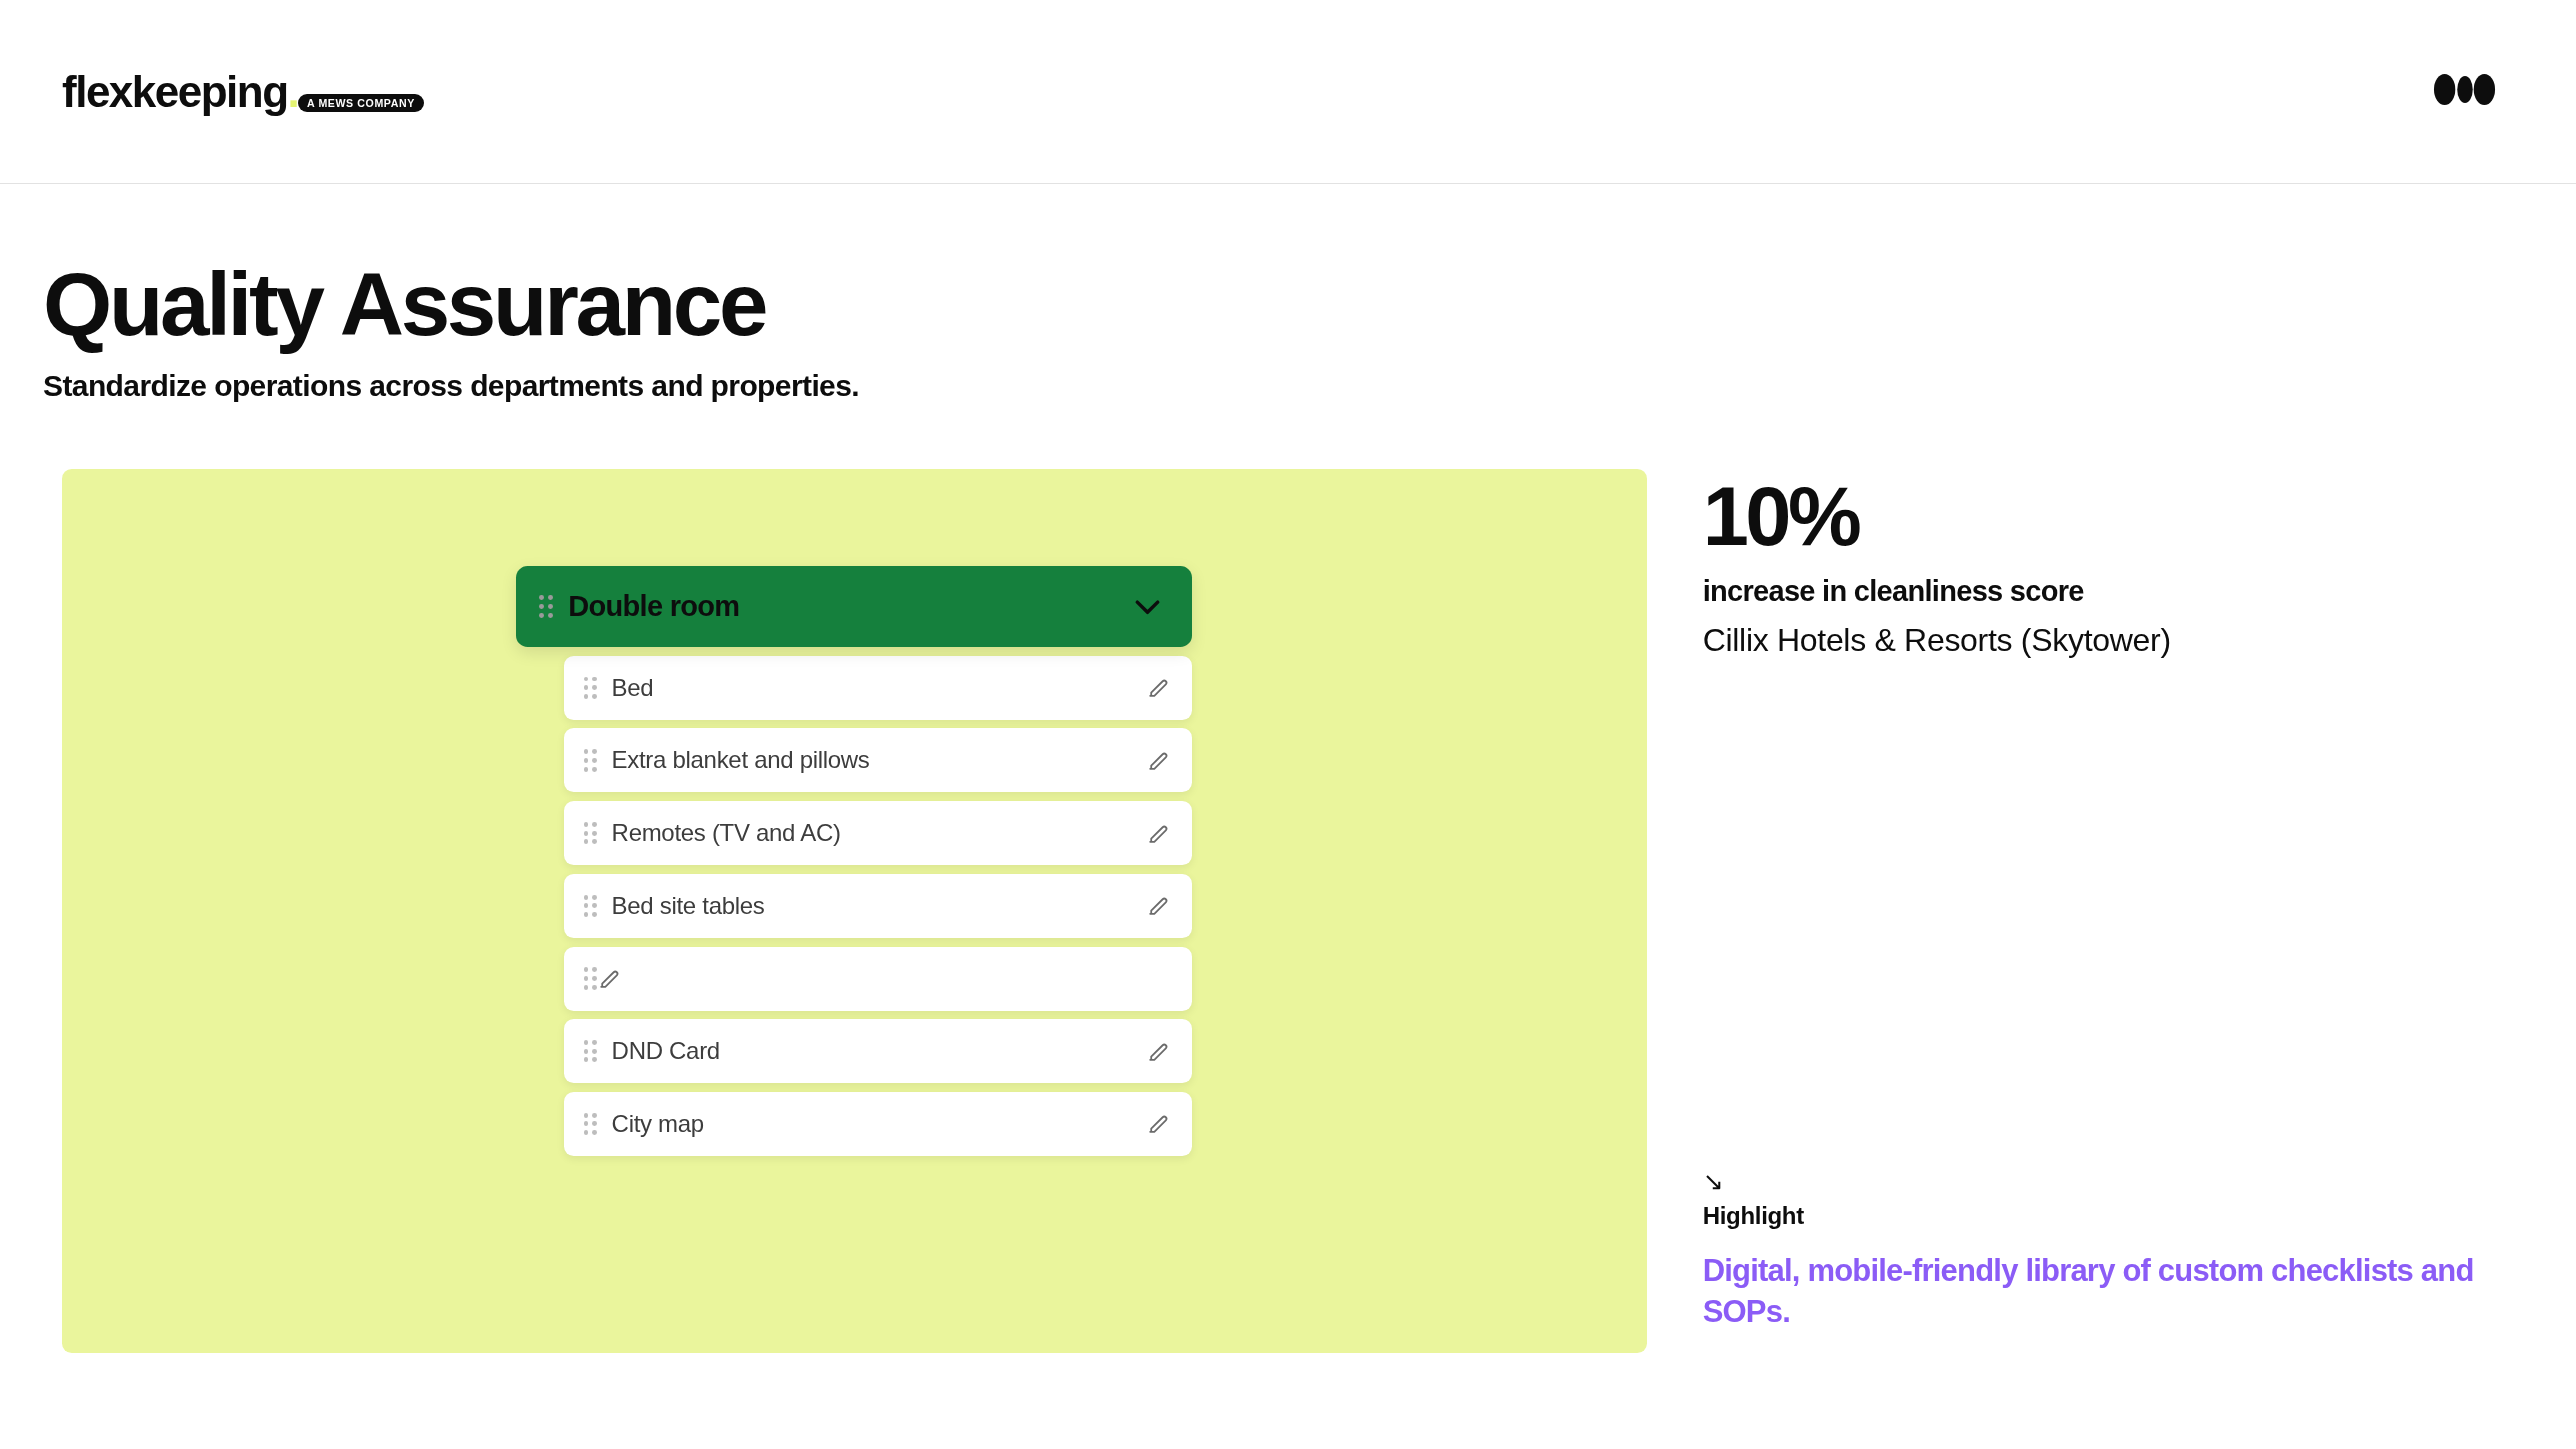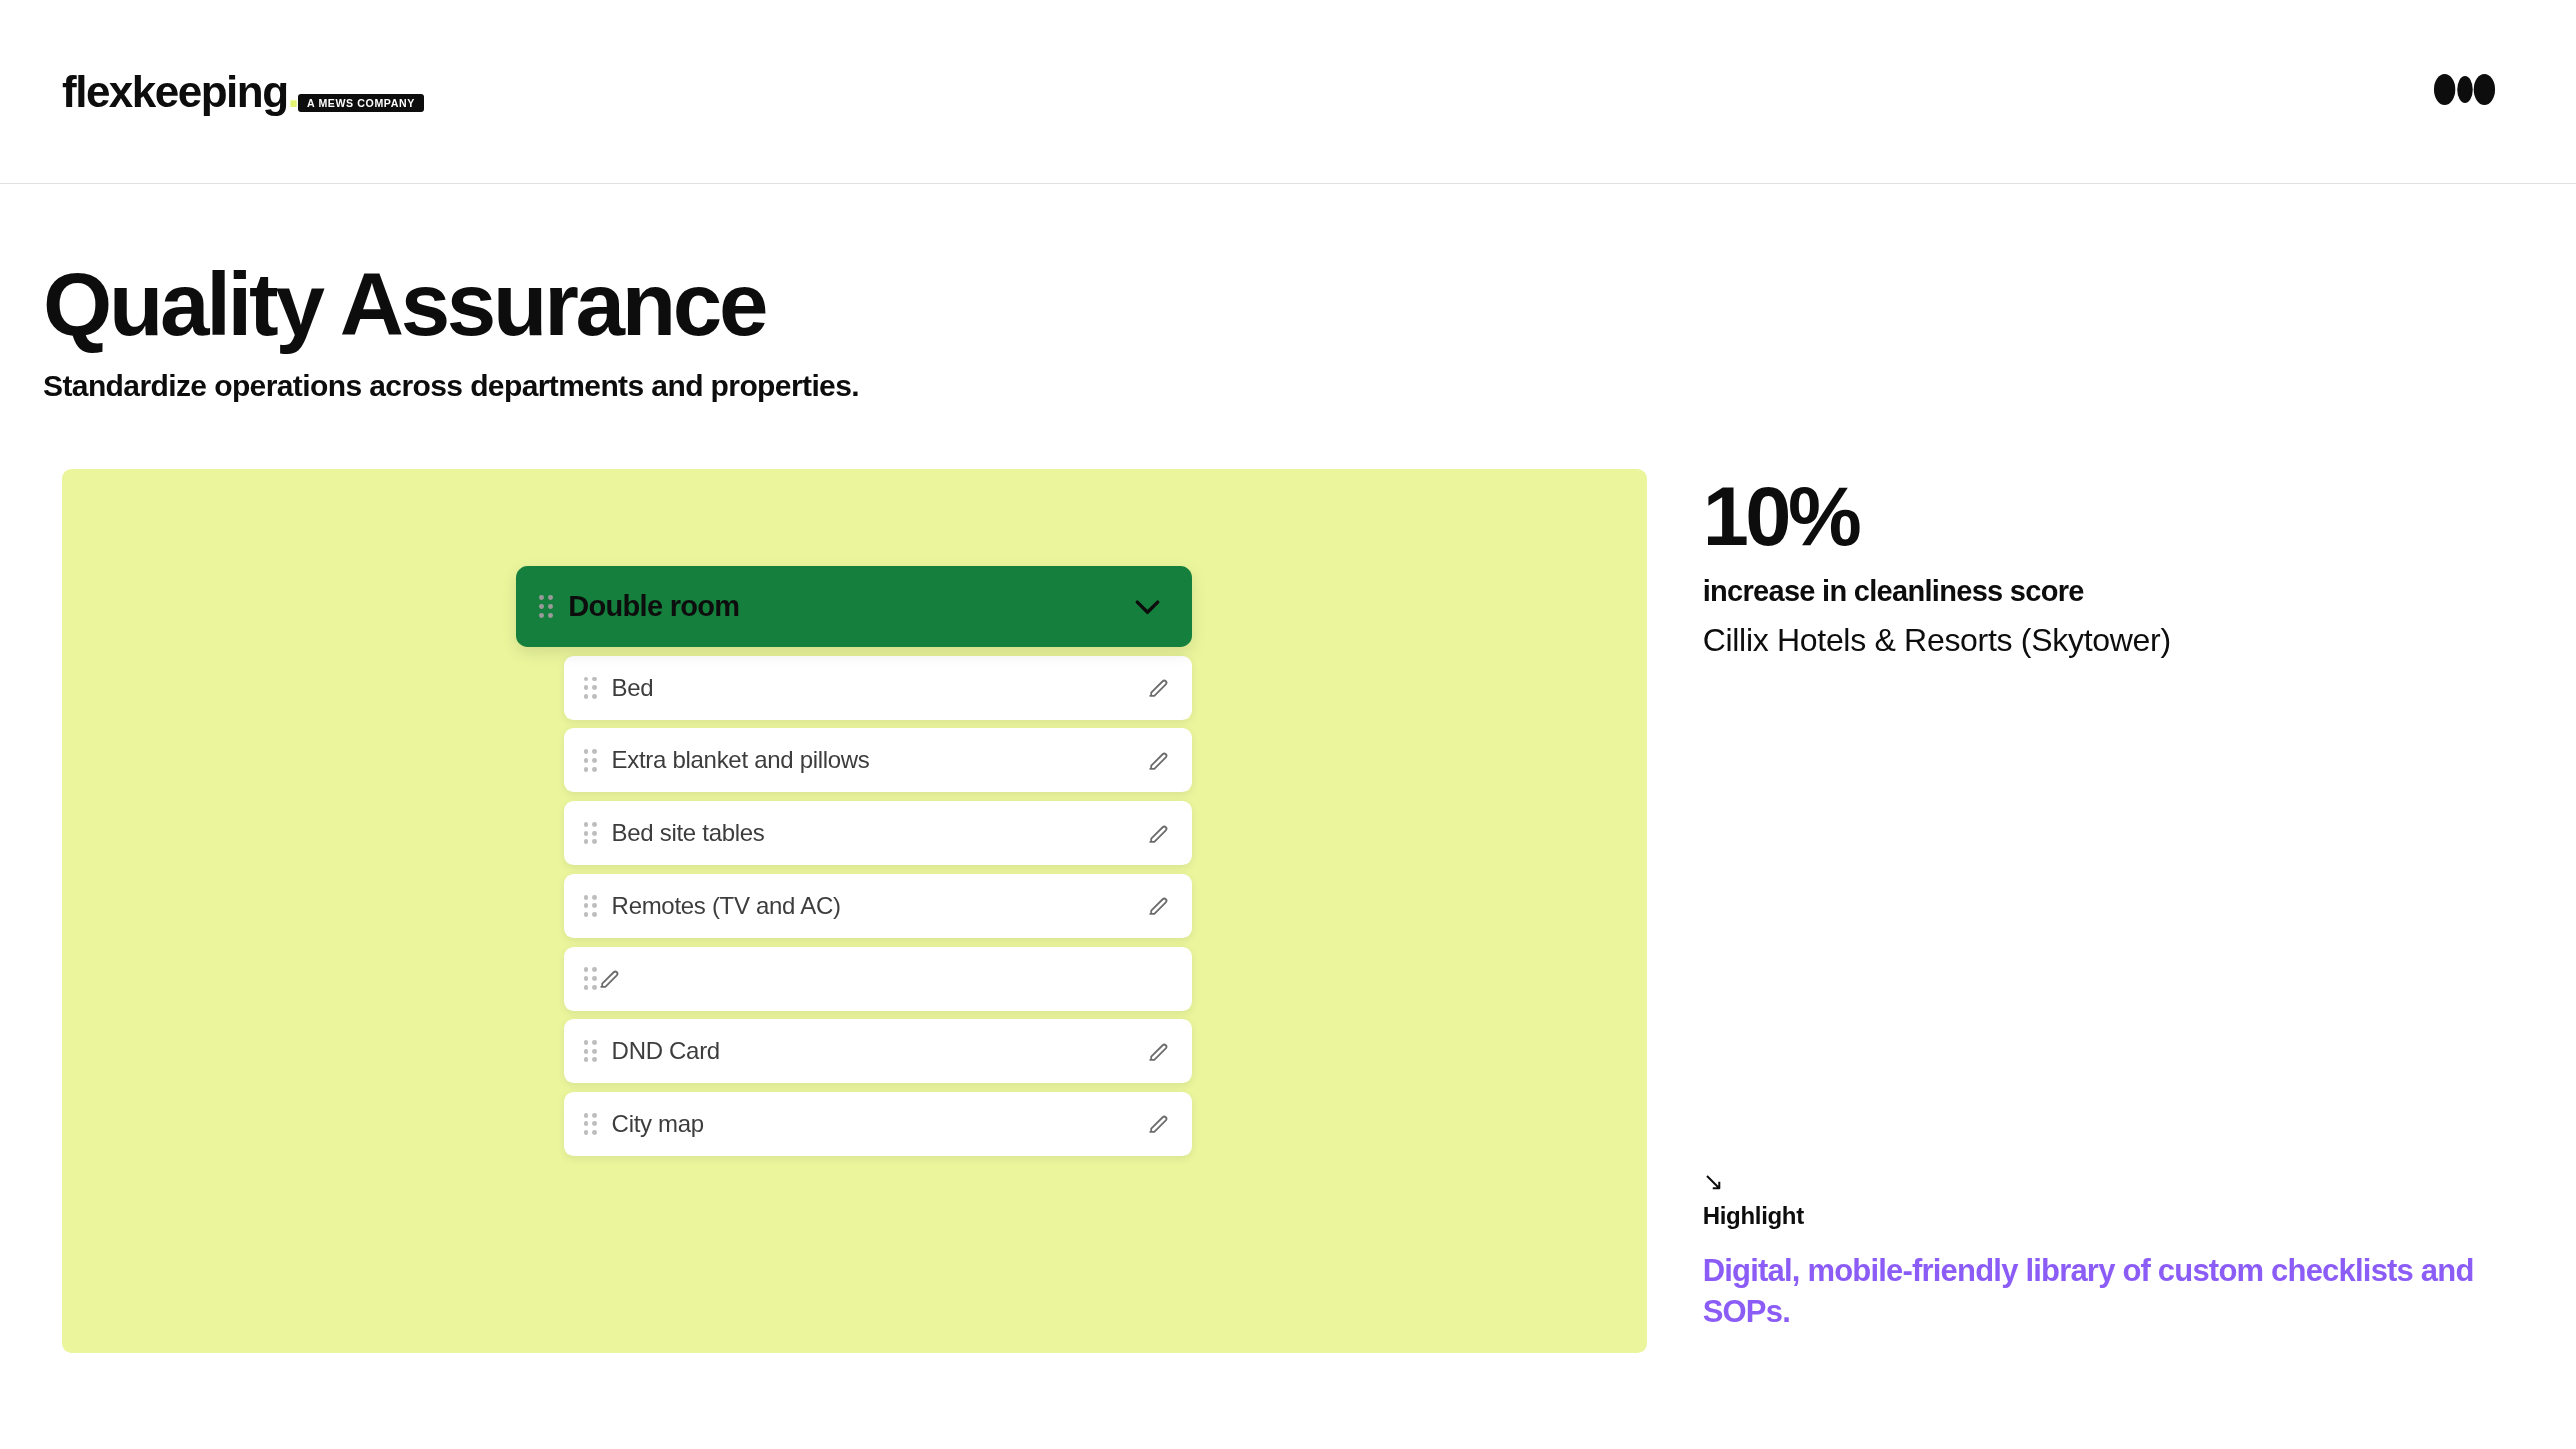--- a/index.html
+++ b/index.html
@@ -37,21 +37,21 @@
   }
   .logo-dot { color: #e4f472; }
   .logo-badge {
     margin-top: 23px;
     background: #0d0d0d;
     color: #ffffff;
     font-size: 10.6px;
     font-weight: 700;
     letter-spacing: 0.6px;
     padding: 3.9px 8.7px 3.9px 8.7px;
-    border-radius: 3px;
+    border-radius: 9px;
     line-height: 1;
   }
   .menu-btn {
     display: flex;
     align-items: center;
     gap: 3.9px;
     margin-right: 17.4px;
     cursor: pointer;
   }
 
@@ -268,38 +268,38 @@
 
         <div class="item-card">
           <span class="grip">
               <i></i>
               <i></i>
               <i></i>
               <i></i>
               <i></i>
               <i></i>
             </span>
+          <span class="item-label">Remotes (TV and AC)</span>
+          <span>
+            <svg class="pencil" viewBox="0 0 24 24" fill="none" stroke="#6b6b6b" stroke-width="1.7" stroke-linecap="round" stroke-linejoin="round">
+                <path d="M4 20h4l11-11a2.1 2.1 0 0 0-3-3L5 17v3z"></path>
+              </svg>
+          </span>
+        </div>
+
+        <div class="item-card">
+          <span class="grip">
+              <i></i>
+              <i></i>
+              <i></i>
+              <i></i>
+              <i></i>
+              <i></i>
+            </span>
           <span class="item-label">Bed site tables</span>
-          <span>
-            <svg class="pencil" viewBox="0 0 24 24" fill="none" stroke="#6b6b6b" stroke-width="1.7" stroke-linecap="round" stroke-linejoin="round">
-                <path d="M4 20h4l11-11a2.1 2.1 0 0 0-3-3L5 17v3z"></path>
-              </svg>
-          </span>
-        </div>
-
-        <div class="item-card">
-          <span class="grip">
-              <i></i>
-              <i></i>
-              <i></i>
-              <i></i>
-              <i></i>
-              <i></i>
-            </span>
-          <span class="item-label">Remotes (TV and AC)</span>
           <span>
             <svg class="pencil" viewBox="0 0 24 24" fill="none" stroke="#6b6b6b" stroke-width="1.7" stroke-linecap="round" stroke-linejoin="round">
                 <path d="M4 20h4l11-11a2.1 2.1 0 0 0-3-3L5 17v3z"></path>
               </svg>
           </span>
         </div>
 
         <div class="item-card">
           <span class="grip">
               <i></i>

